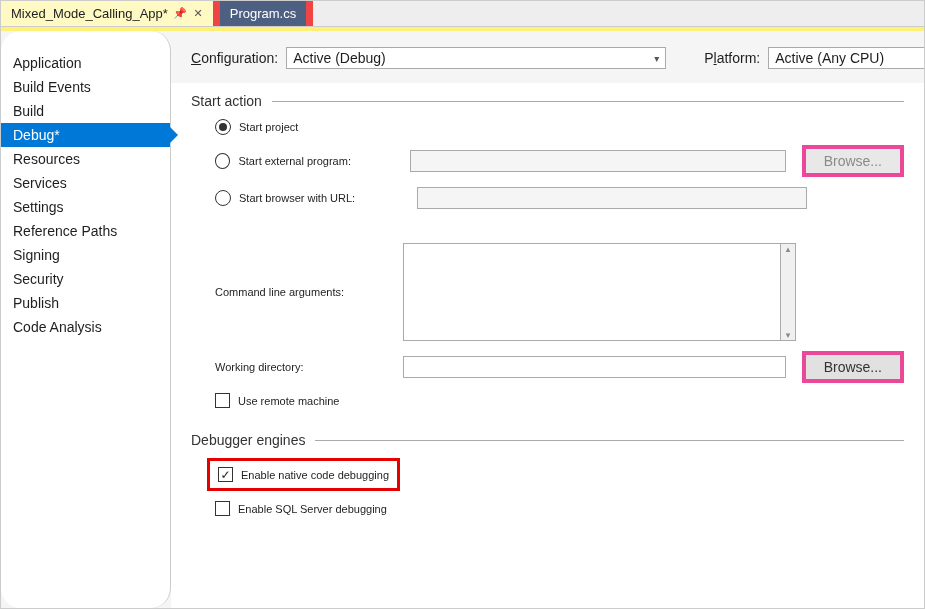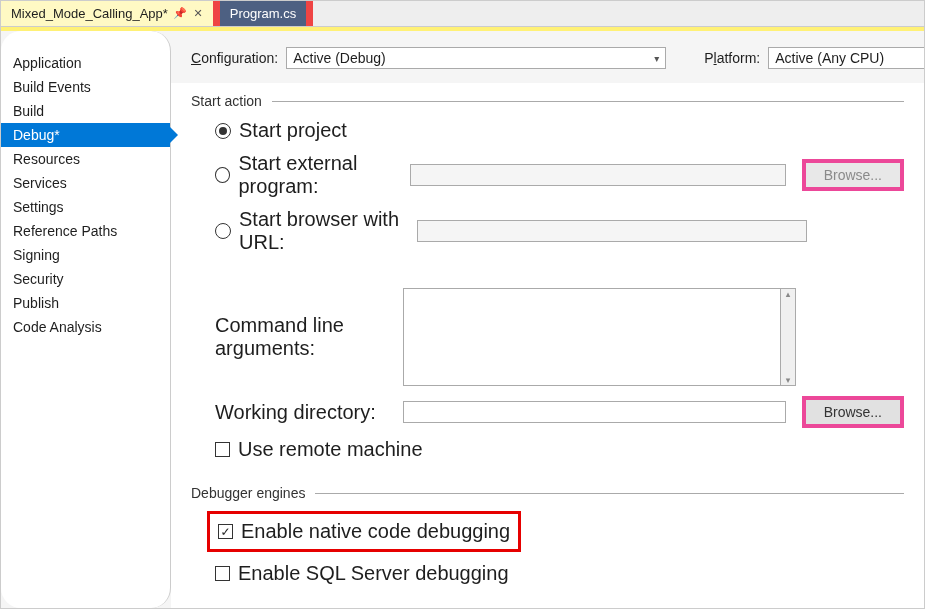--- a/index.html
+++ b/index.html
@@ -35,21 +35,21 @@
   .radio.checked::after { content: ""; width: 8px; height: 8px; border-radius: 50%; background: #333; }
   .checkbox { width: 15px; height: 15px; border: 1.5px solid #333; display: inline-flex; align-items: center; justify-content: center; cursor: pointer; font-size: 12px; line-height: 1; }
   .text-input { border: 1px solid #aaa; background: #f5f5f5; height: 22px; padding: 0 4px; font-size: 13px; }
   .text-input.enabled { background: #fff; }
   .textarea { border: 1px solid #aaa; background: #fff; font-size: 13px; padding: 2px; resize: none; }
   .btn { border: 4px solid #ec4899; background: #e1e1e1; padding: 4px 18px; font-size: 14px; cursor: pointer; color:#333; }
   .btn.disabled { color: #8a8a8a; background: #e8e8e8; cursor: default; }
   .scroll-arrow { font-size: 9px; color: #888; text-align: center; width: 14px; }
   .highlight-box { border: 3px solid #e60000; padding: 6px 8px; display: inline-flex; align-items: center; gap: 8px; margin-left:16px; }
   .platform-label { margin-left: 30px; }
-  .row-label { font-size: 20px; }
+  .row-label { font-size: 11px; }
   .row-label.wide { width: 180px; flex-shrink:0; }
   .spacer { flex: 1; }
 </style>
 </head>
 <body>
 
 <div class="root">
   <div class="tab-bar">
     <div class="tab active">
       <span>Mixed_Mode_Calling_App*</span>

